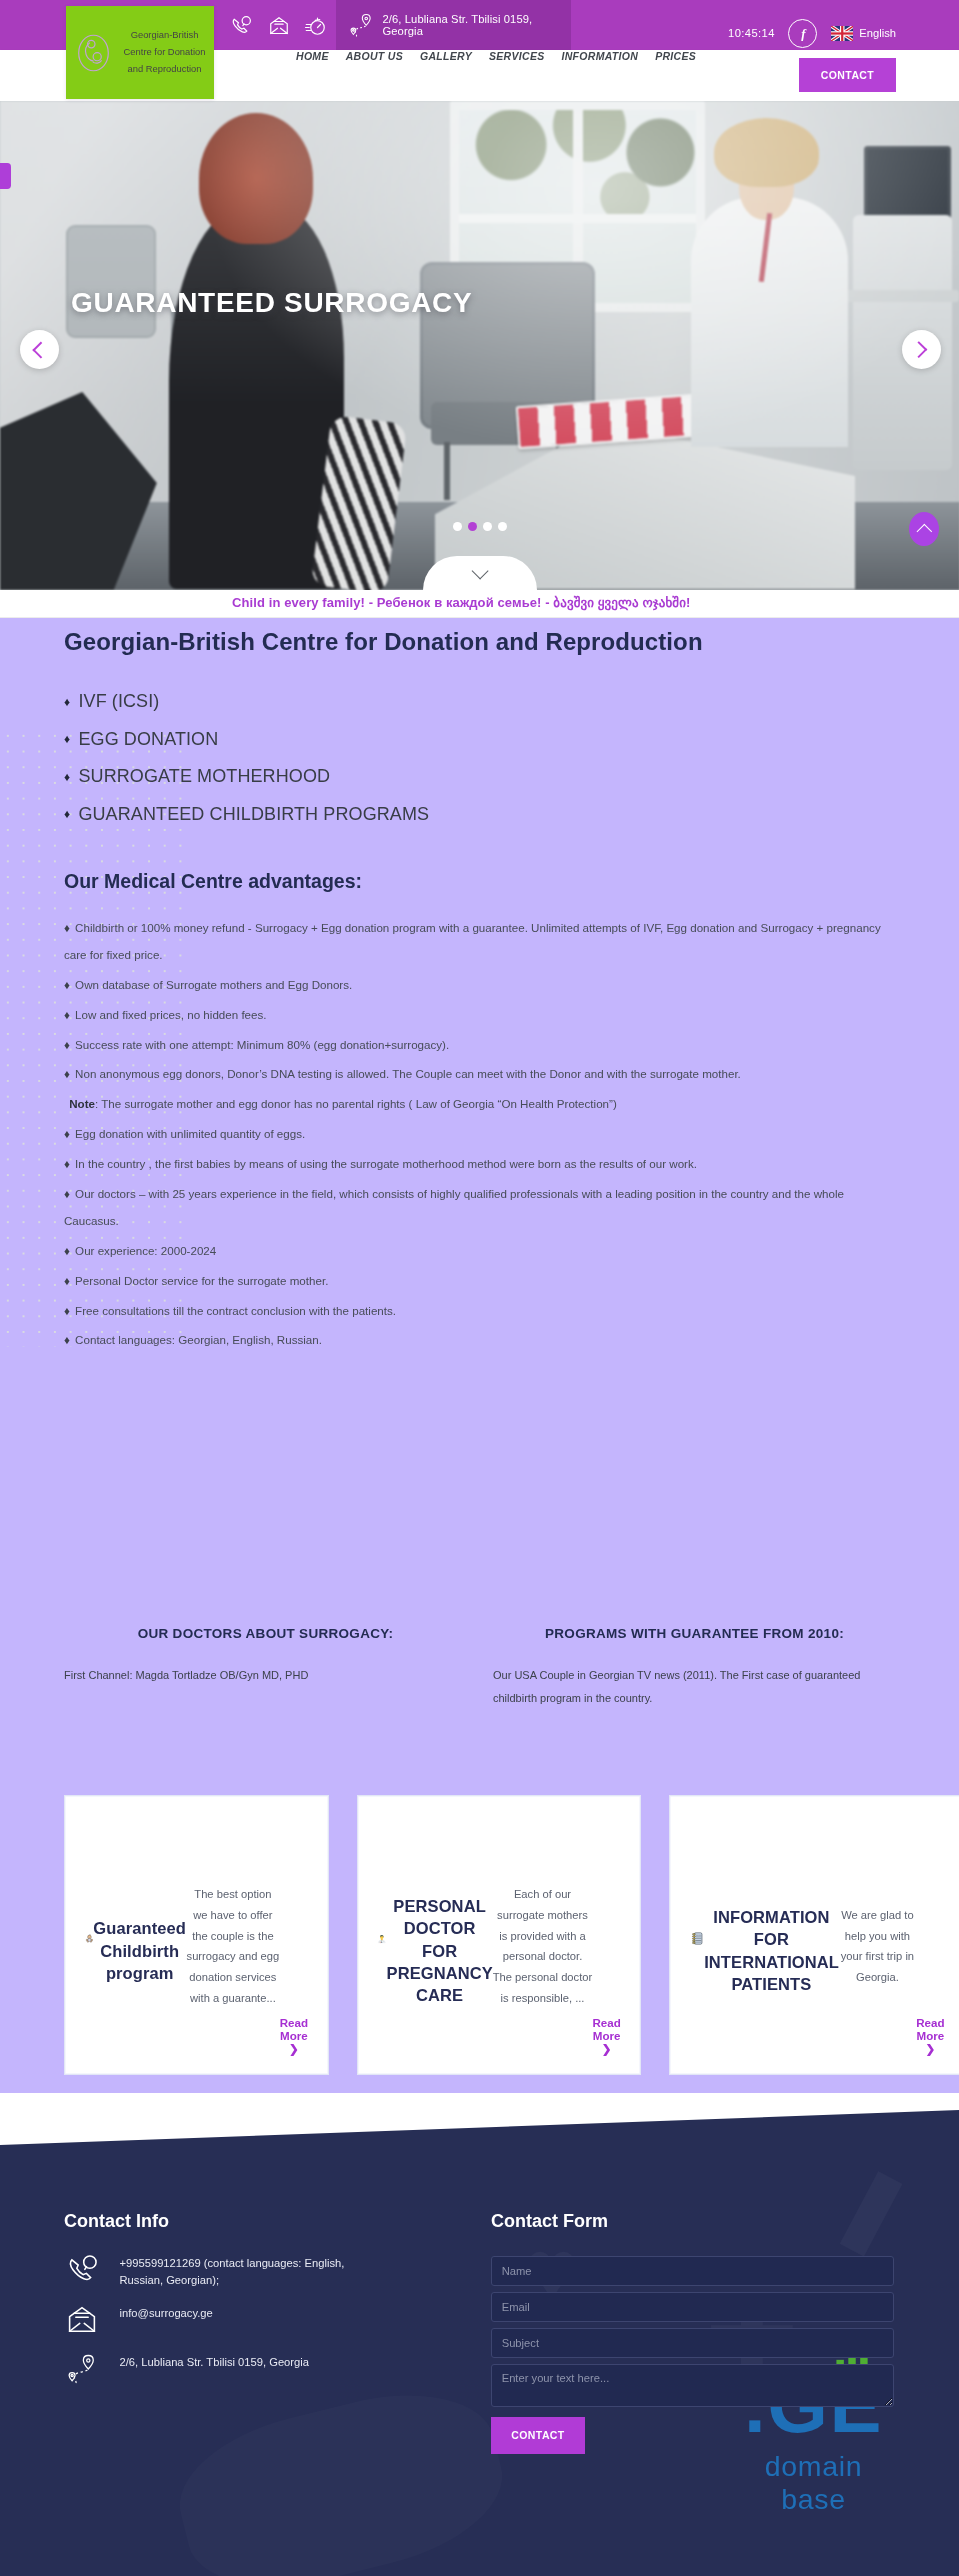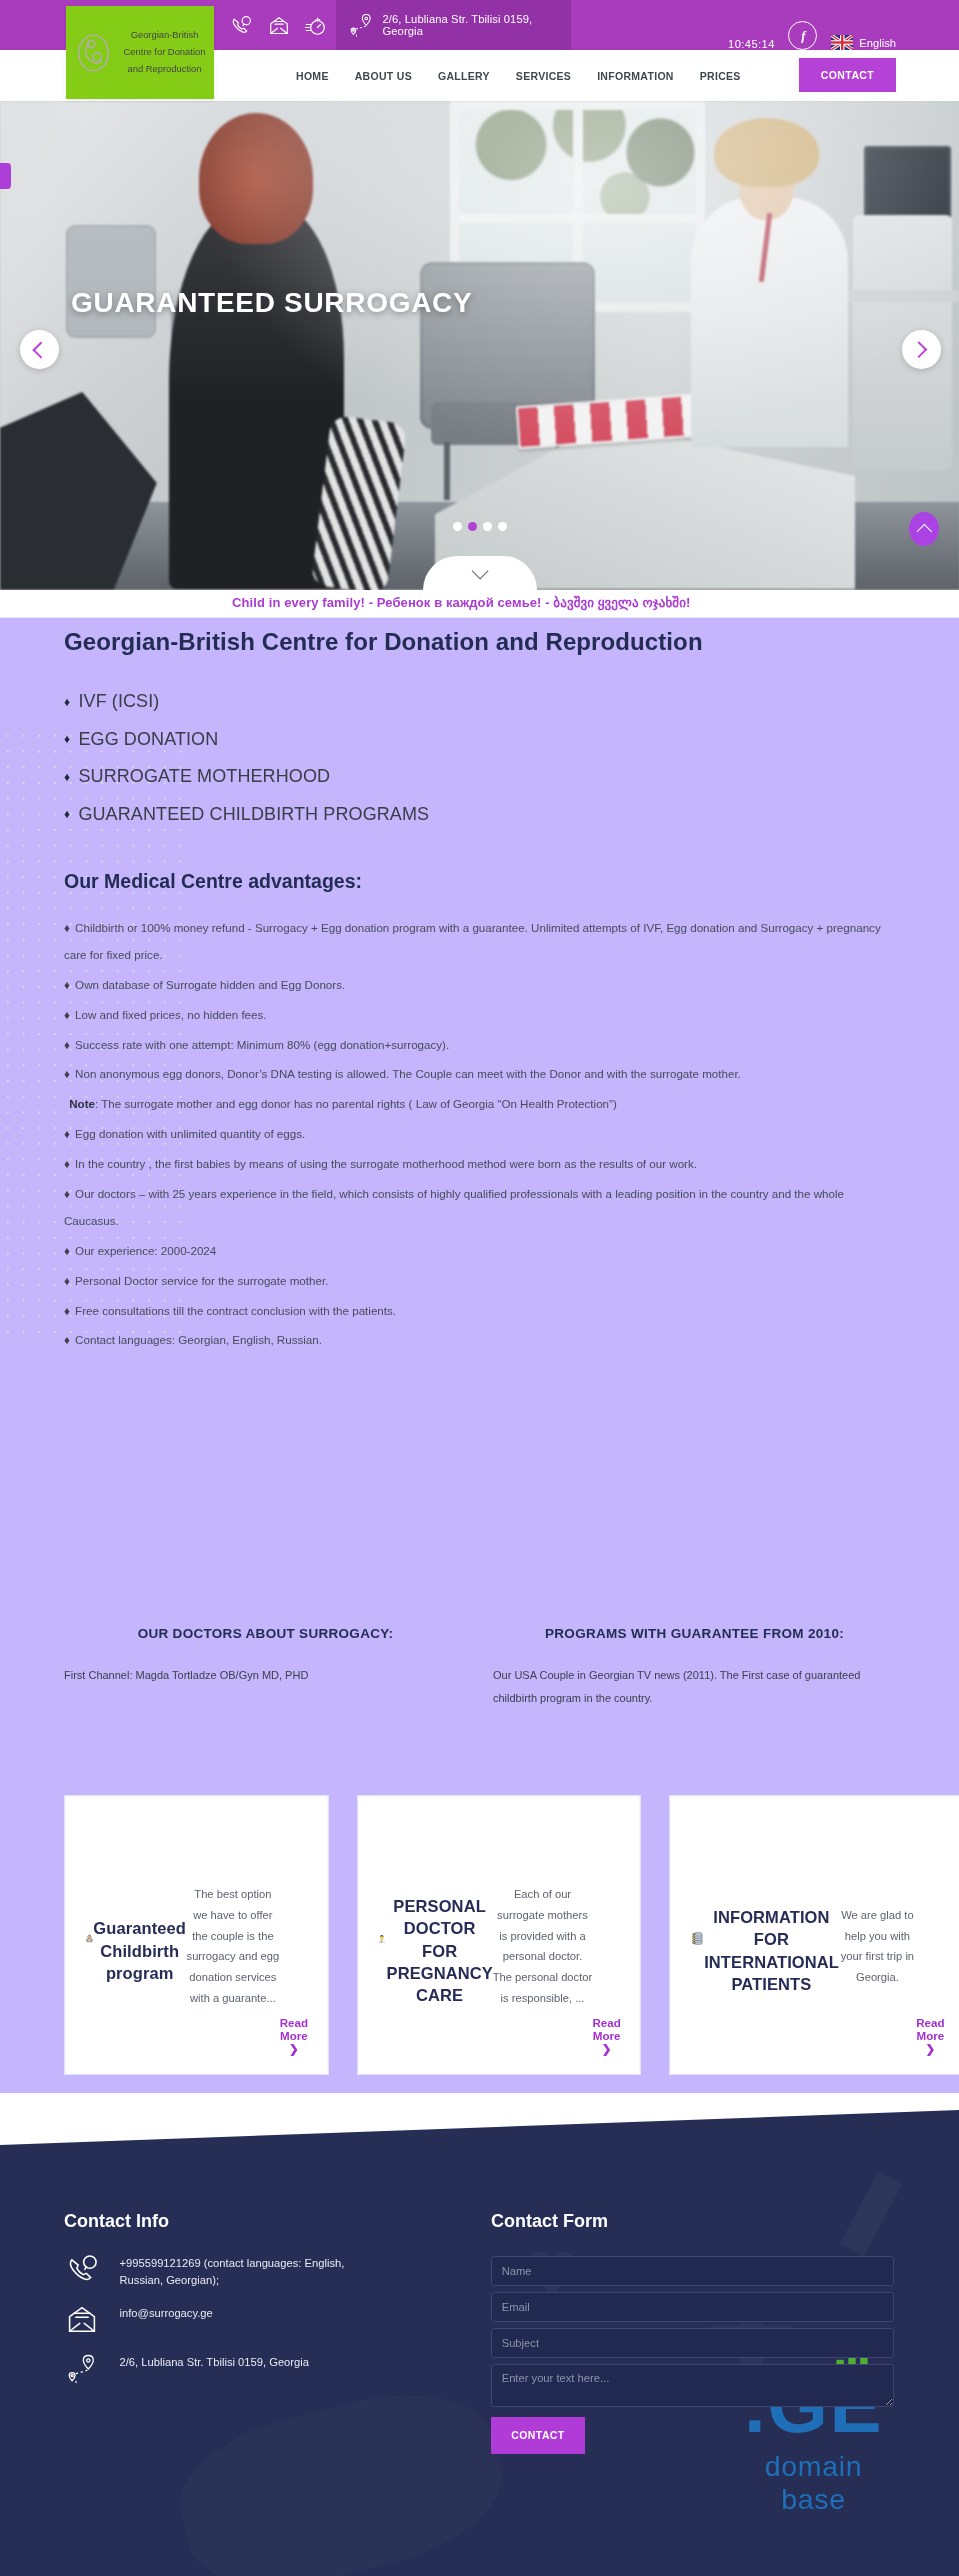--- a/index.html
+++ b/index.html
@@ -5,33 +5,33 @@
   html,body{margin:0;padding:0;background:#fff;font-family:"Liberation Sans",sans-serif;}
   .page{position:relative;width:960px;height:2576px;margin:0 auto;overflow:hidden;background:#fff;}
   
   .topbar{position:relative;height:50px;background:#a93cbd;}
   .tb-icon{position:absolute;top:13.5px;width:24px;height:24px;color:#fff;}
   .tb-icon svg{width:100%;height:100%;}
   .ic-phone-top{left:229px;}.ic-mail-top{left:267px;}.ic-clock-top{left:304px;}
   .addr-box{position:absolute;left:336px;top:0;width:235px;height:50px;background:rgba(40,0,50,.16);display:flex;align-items:center;gap:7.5px;padding-left:10.5px;box-sizing:border-box;}
   .addr-box svg{width:28.5px;height:28.5px;flex:0 0 auto;}
   .addr-text{color:#fff;font-size:11.2px;letter-spacing:0.1px;}
-  .tb-right{position:absolute;right:64px;top:0;height:50px;display:flex;align-items:flex-end;gap:13.5px;}
+  .tb-right{position:absolute;right:64px;top:8px;height:50px;display:flex;align-items:center;gap:13.5px;}
   .tb-time{color:#fff;font-size:11.2px;letter-spacing:0.4px;}
   .fb-circle{width:27px;height:27px;border:1.1px solid #fff;border-radius:50%;display:flex;align-items:center;justify-content:center;}
   .fb-circle svg{width:22.5px;height:22.5px;}
   .lang{display:flex;align-items:center;gap:6px;color:#fff;font-size:11.2px;cursor:pointer;}
   .lang svg{width:22.5px;height:15px;display:block;}
   
   .logo-box{position:absolute;left:66px;top:6px;width:148px;height:93px;background:#84cc16;z-index:60;box-shadow:0 0.7px 3.7px rgba(60,20,70,.12);display:flex;align-items:center;}
   .logo-art{width:37px;height:42px;margin-left:9px;flex:0 0 auto;}
   .logo-text{margin-left:6px;font-size:9.4px;line-height:1.8;color:#454545;text-align:center;width:93px;}
   
   .navbar{position:relative;height:51px;background:#fff;box-shadow:0 1.5px 3.7px rgba(50,50,90,.05);}
-  .nav-items{position:absolute;left:296px;top:0;height:51px;display:flex;align-items:center;gap:26px;}
+  .nav-items{position:absolute;left:296px;top:0;height:51px;display:flex;gap:17px;font-style:italic;}
   .nav-item{font-size:10.5px;font-weight:700;color:#41464d;letter-spacing:0.3px;cursor:pointer;}
   .contact-btn{position:absolute;right:64px;top:8.2px;width:97px;height:34px;background:#b541d6;color:#fff;border:none;font-family:inherit;font-size:10.5px;font-weight:700;letter-spacing:0.4px;cursor:pointer;}
   
   .hero{position:relative;height:489px;overflow:hidden;background:#c6cbce;}
   .scene{position:absolute;inset:0;filter:blur(1px) saturate(.92);}
   .scene div{position:absolute;}
   .wall{inset:0;background:linear-gradient(100deg,#b9bec2,#cdd2d4 45%,#dadedf 68%,#c6cbce);}
   .window{left:450px;top:0;width:255px;height:211px;background:#f3f5f5;border-radius:2.2px;padding:9px;box-sizing:border-box;}
   .pane{position:relative!important;width:100%;height:100%;background:
       radial-gradient(circle at 22% 18%,#6d8259 0 14%,transparent 15%),
@@ -299,21 +299,21 @@
           <span class="blt">♦</span>
           <span>GUARANTEED CHILDBIRTH PROGRAMS</span>
         </li>
 
     </ul>
     <h2 class="adv-title">Our Medical Centre advantages:</h2>
     <div class="advs">
 
         <p><span class="blt">♦</span><b></b><span>Childbirth or 100% money refund - Surrogacy + Egg donation program with a guarantee. Unlimited attempts of IVF, Egg donation and Surrogacy + pregnancy care for fixed price.</span></p>
 
-        <p><span class="blt">♦</span><b></b><span>Own database of Surrogate hidden and Egg Donors.</span></p>
+        <p><span class="blt">♦</span><b></b><span>Own database of Surrogate mothers and Egg Donors.</span></p>
 
         <p><span class="blt">♦</span><b></b><span>Low and fixed prices, no hidden fees.</span></p>
 
         <p><span class="blt">♦</span><b></b><span>Success rate with one attempt: Minimum 80% (egg donation+surrogacy).</span></p>
 
         <p><span class="blt">♦</span><b></b><span>Non anonymous egg donors, Donor’s DNA testing is allowed. The Couple can meet with the Donor and with the surrogate mother.</span></p>
 
         <p><span class="blt"></span><b>Note</b><span>: The surrogate mother and egg donor has no parental rights ( Law of Georgia “On Health Protection”)</span></p>
 
         <p><span class="blt">♦</span><b></b><span>Egg donation with unlimited quantity of eggs.</span></p>

